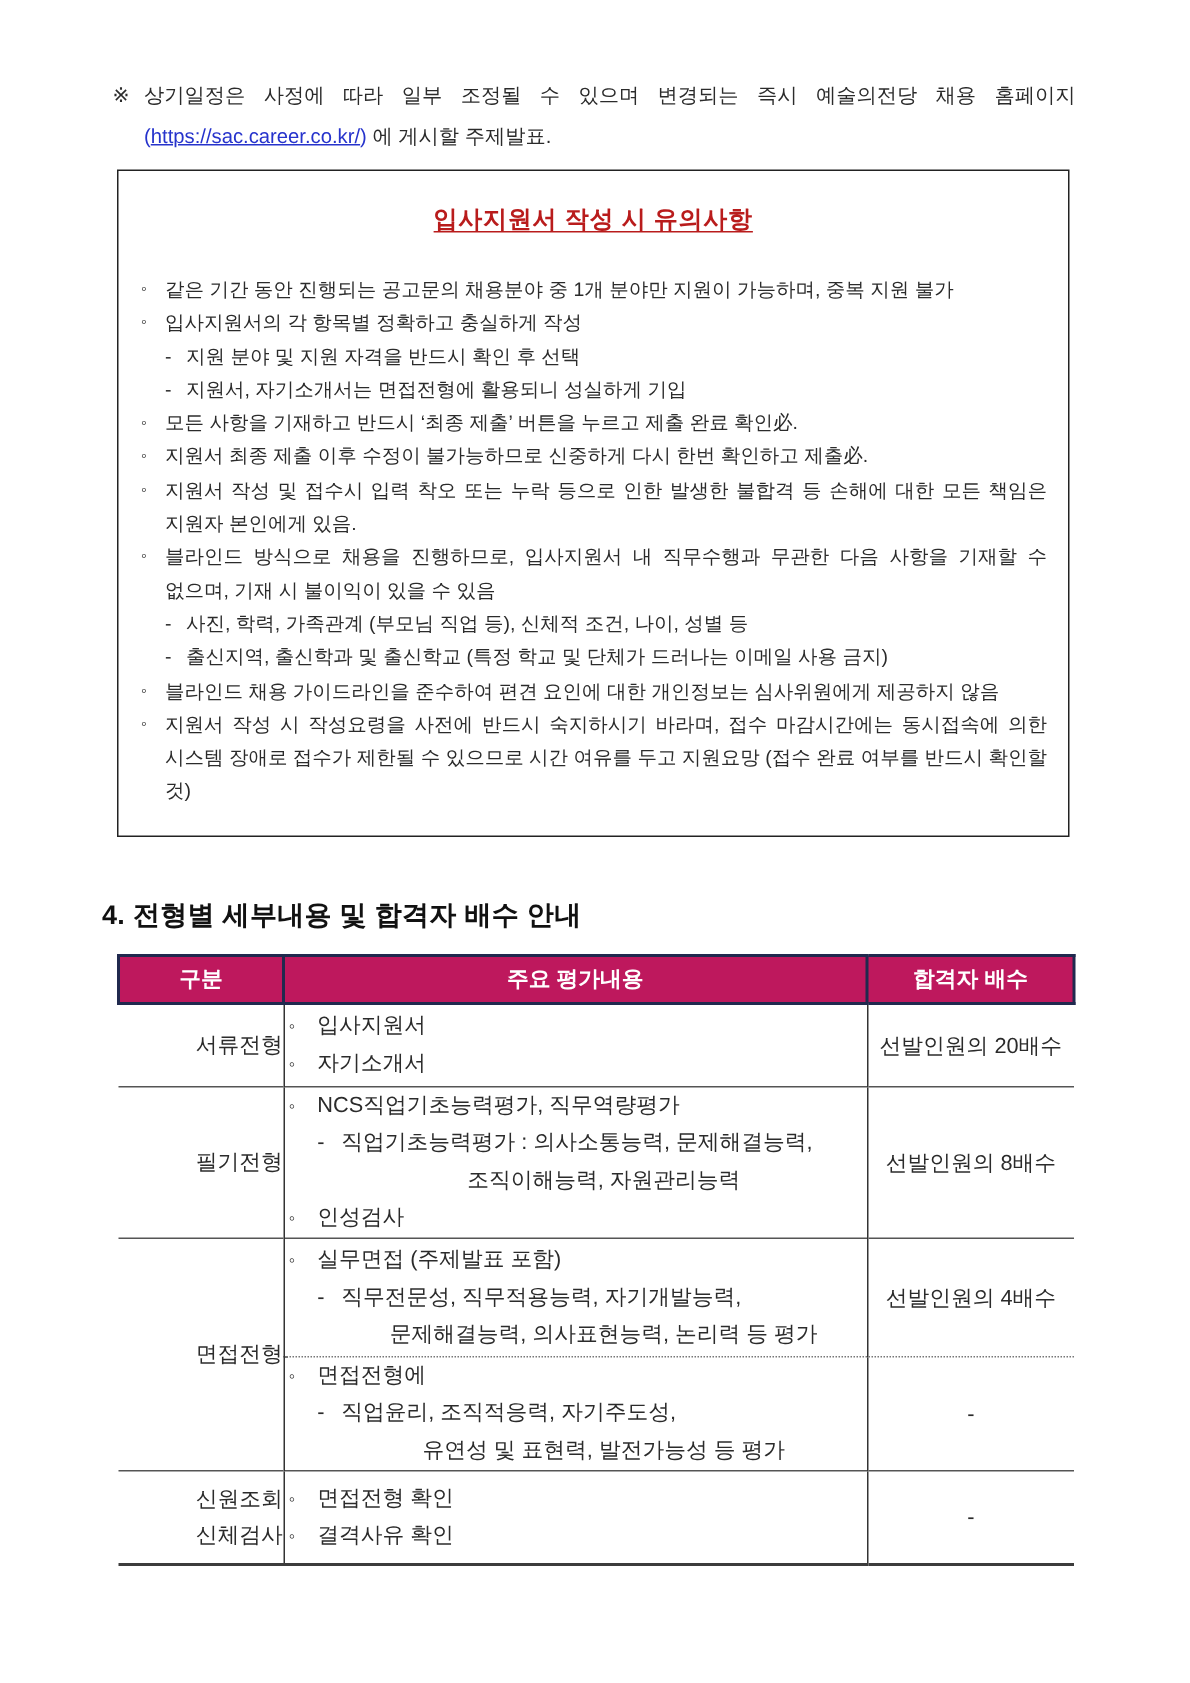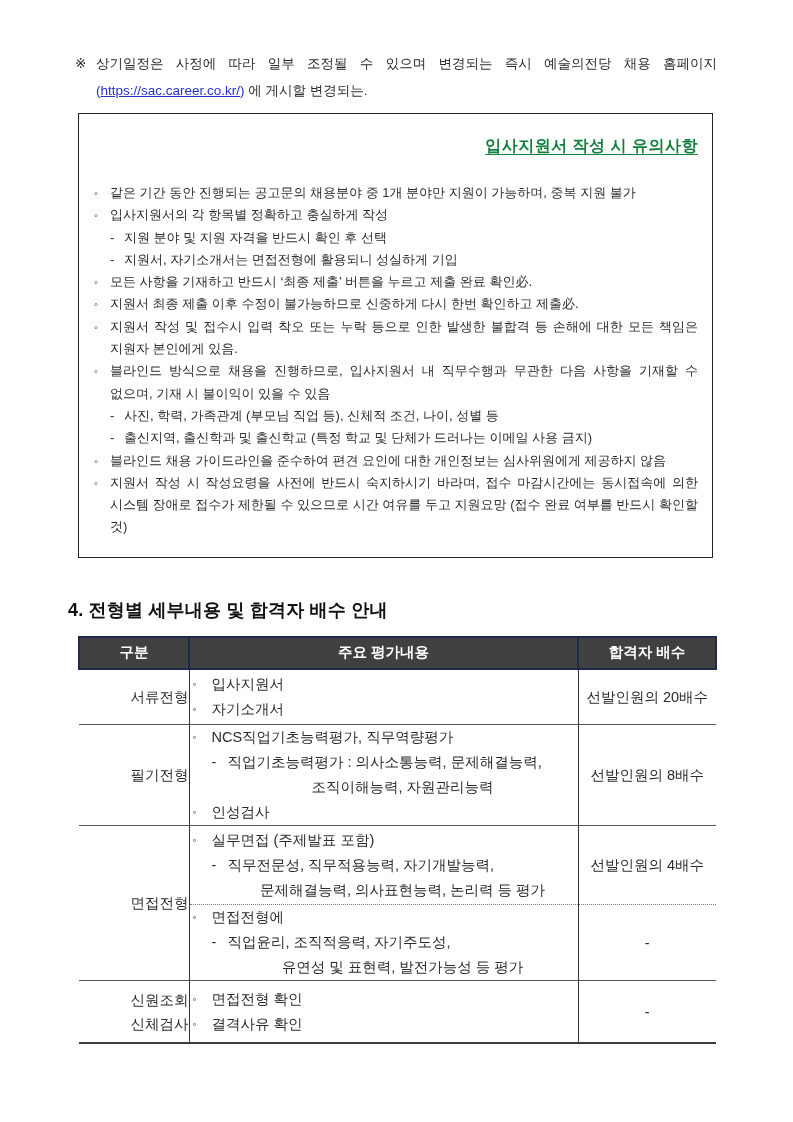--- a/index.html
+++ b/index.html
@@ -12,37 +12,37 @@
 
   
   .top-note { position:relative; padding-left:21px; font-size:13.5px; line-height:27px;
               text-align:justify; word-break:keep-all; color:#2b2b2b; }
   .top-note .note-marker { position:absolute; left:0; top:0; }
   .doc-link { color:#2633cc; text-decoration:none; cursor:pointer; }
   .doc-link .url { text-decoration:underline; }
 
   
   .notice-box { margin:9px 4px 0 3px; border:1.6px solid #222; padding:20px 14px 18px 14px; }
-  .box-title { text-align:right; font-weight:bold; font-size:16px; color:#15803d;
+  .box-title { text-align:center; font-weight:bold; font-size:16px; color:#b91c1c;
                text-decoration:underline; text-underline-offset:3px; letter-spacing:0.5px;
                margin:2px 0 25px 0; }
   .box-list { font-size:13px; line-height:22.3px; text-align:justify; word-break:keep-all; }
   .bi { position:relative; padding-left:17px; }
   .bi .mk { position:absolute; left:1px; top:0; font-size:11px; }
   .bi.l2 { padding-left:31px; }
   .bi.l2 .mk { left:17px; font-size:13px; }
 
   
   .section-heading { margin:40px 0 0 -7px; font-size:18px; font-weight:bold; color:#111;
                      letter-spacing:0.2px; }
 
   
   table.eval { margin:14px 0 0 3px; width:637px; border-collapse:collapse; table-layout:fixed; }
   table.eval th {
-    background:#404040; color:#ffffff; font-weight:bold; font-size:14.5px;
+    background:#be185d; color:#ffffff; font-weight:bold; font-size:14.5px;
     height:30px; border:2px solid #20294e; padding:0;
   }
   table.eval td { vertical-align:middle; font-size:14.5px; padding:0; }
   td.cat  { text-align:right; white-space:pre-line; font-size:15px; line-height:24px;
             border-right:1.1px solid #333; }
   td.mult { text-align:center; border-left:1.1px solid #333; font-size:14.5px; }
   td.cont { padding:6px 6px 6px 10px; line-height:25px; text-align:left; word-break:keep-all; }
   tbody tr.rowline td { border-top:1.1px solid #555; }
   tbody tr.sub td { border-top:1.2px dotted #777; }
   tbody tr.last td { border-bottom:2.2px solid #3c3c3c; }
@@ -53,21 +53,21 @@
   .tl.l3 { padding-left:38px;text-align:center; }
 </style>
 </head>
 <body>
 
 <div class="content">
 
   <div class="top-note">
     <span class="note-marker">※</span>
     <span>상기일정은 사정에 따라 일부 조정될 수 있으며 변경되는 즉시 예술의전당 채용 홈페이지</span>
-    <a class="doc-link"><span>(</span><span class="url">https://sac.career.co.kr/</span><span>)</span></a><span> 에 게시할 변경되는.</span>
+    <a class="doc-link"><span>(</span><span class="url">https://sac.career.co.kr/</span><span>)</span></a><span> 에 게시할 주제발표.</span>
   </div>
 
   <div class="notice-box">
     <div class="box-title">입사지원서 작성 시 유의사항</div>
     <div class="box-list">
       <div class="bi l1"><span class="mk">◦</span><span>같은 기간 동안 진행되는 공고문의 채용분야 중 1개 분야만 지원이 가능하며, 중복 지원 불가</span></div>
       <div class="bi l1"><span class="mk">◦</span><span>입사지원서의 각 항목별 정확하고 충실하게 작성</span></div>
       <div class="bi l2"><span class="mk">-</span><span>지원 분야 및 지원 자격을 반드시 확인 후 선택</span></div>
       <div class="bi l2"><span class="mk">-</span><span>지원서, 자기소개서는 면접전형에 활용되니 성실하게 기입</span></div>
       <div class="bi l1"><span class="mk">◦</span><span>모든 사항을 기재하고 반드시 ‘최종 제출’ 버튼을 누르고 제출 완료 확인必.</span></div>

